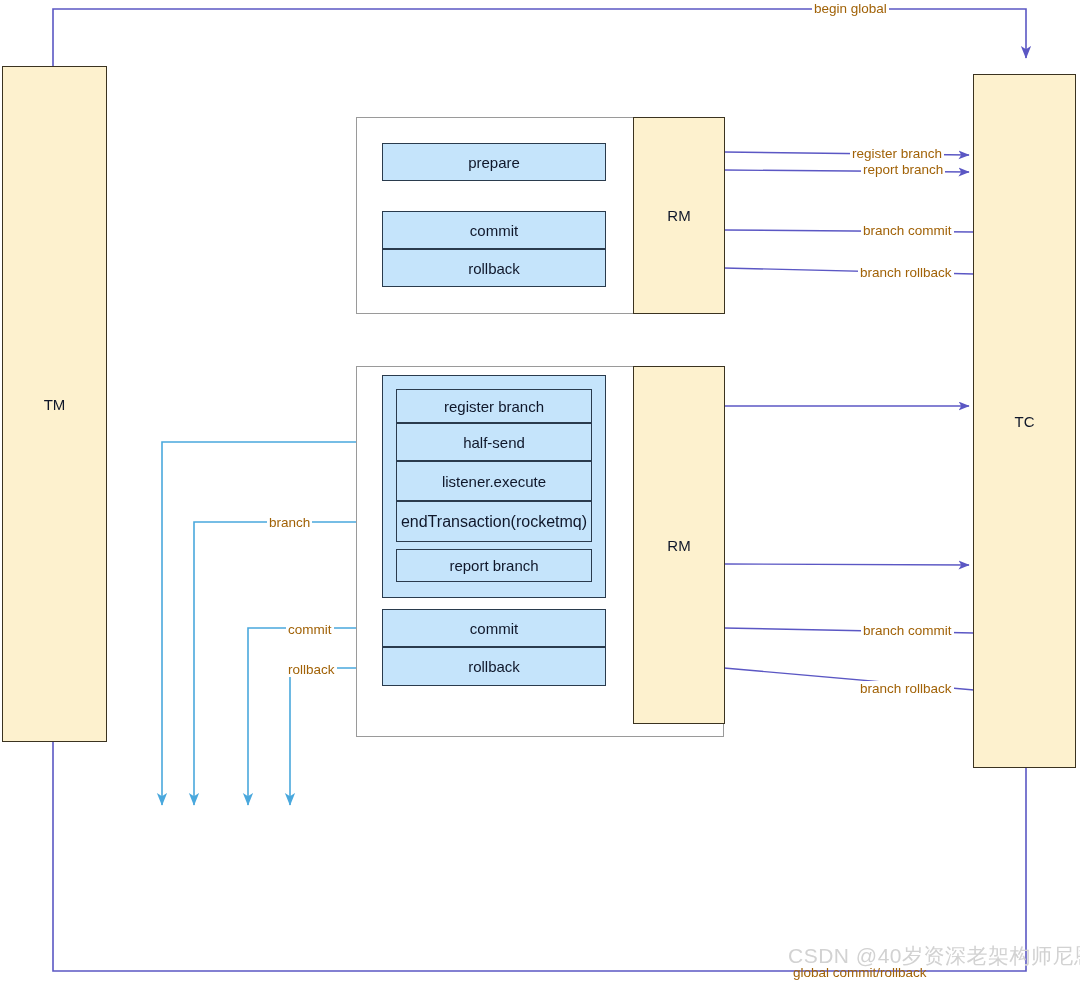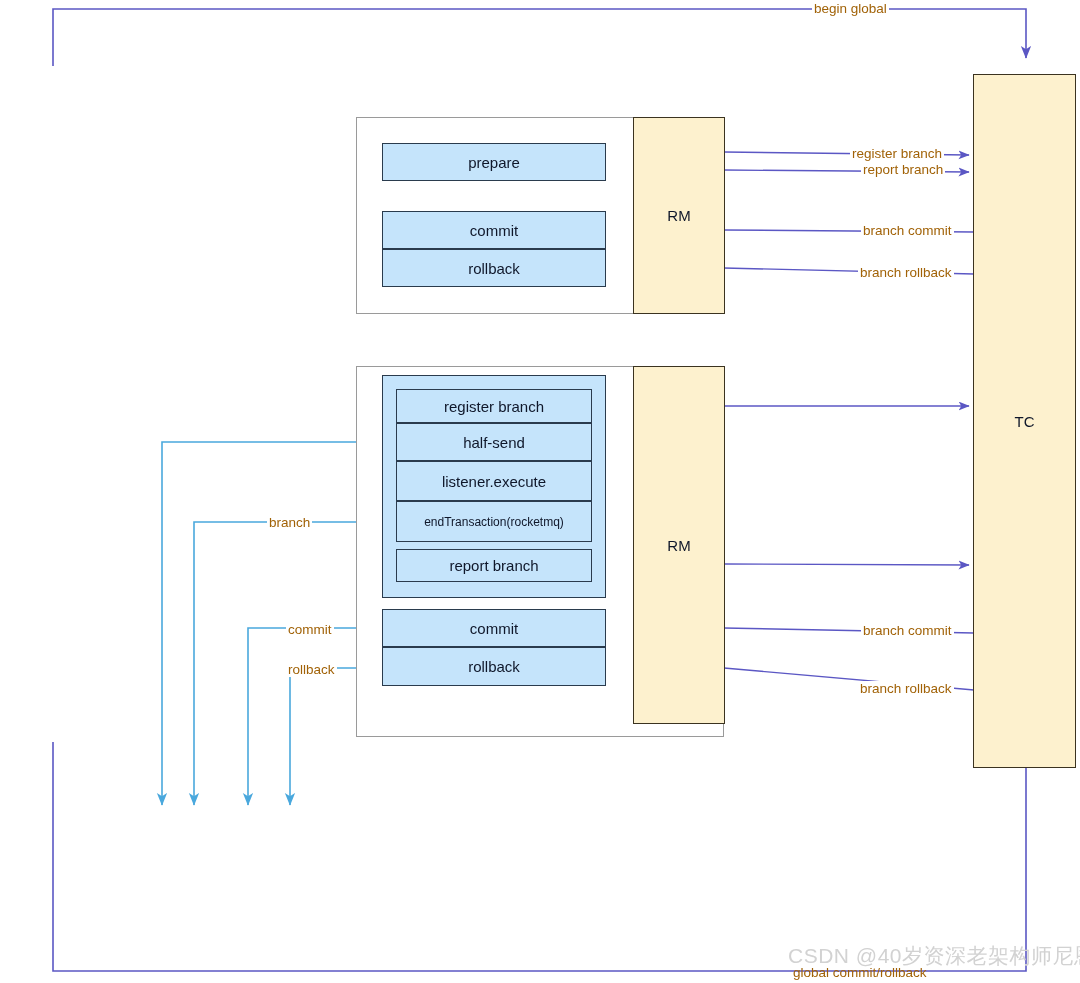--- a/index.html
+++ b/index.html
@@ -158,20 +158,23 @@
 
     <g>
       <path d="M382,628 L248,628 L248,805" fill="none" stroke="#4aa8dd" stroke-width="1.6" marker-end="url(#arrow-cyan)"></path>
     </g>
 
     <g>
       <path d="M382,668 L290,668 L290,805" fill="none" stroke="#4aa8dd" stroke-width="1.6" marker-end="url(#arrow-cyan)"></path>
     </g>
   </svg>
 
+  <div class="node tan-box" style="left:2px; top:66px; width:105px; height:676px;">
+    <span>TM</span>
+  </div>
 
   <div class="node tan-box" style="left:973px; top:74px; width:103px; height:694px;align-items:center;">
     <span>TC</span>
   </div>
 
   <div class="node white-frame" style="left:356px; top:117px; width:368px; height:197px; display:block;"></div>
 
   <div class="node tan-box" style="left:633px; top:117px; width:92px; height:197px;">
     <span>RM</span>
   </div>
@@ -196,21 +199,21 @@
 
   <div class="node blue-box" style="left:396px; top:389px; width:196px; height:34px;">
     <span>register branch</span>
   </div>
   <div class="node blue-box" style="left:396px; top:423px; width:196px; height:38px;">
     <span>half-send</span>
   </div>
   <div class="node blue-box" style="left:396px; top:461px; width:196px; height:40px;">
     <span>listener.execute</span>
   </div>
-  <div class="node blue-box" style="left:396px; top:501px; width:196px; height:41px; font-size:12px;">
+  <div class="node blue-box" style="left:396px; top:501px; width:196px; height:41px; font-size:16px;">
     <span>endTransaction(rocketmq)</span>
   </div>
   <div class="node blue-box" style="left:396px; top:549px; width:196px; height:33px;">
     <span>report branch</span>
   </div>
 
   <div class="node blue-box" style="left:382px; top:609px; width:224px; height:38px;">
     <span>commit</span>
   </div>
   <div class="node blue-box" style="left:382px; top:647px; width:224px; height:39px;">

